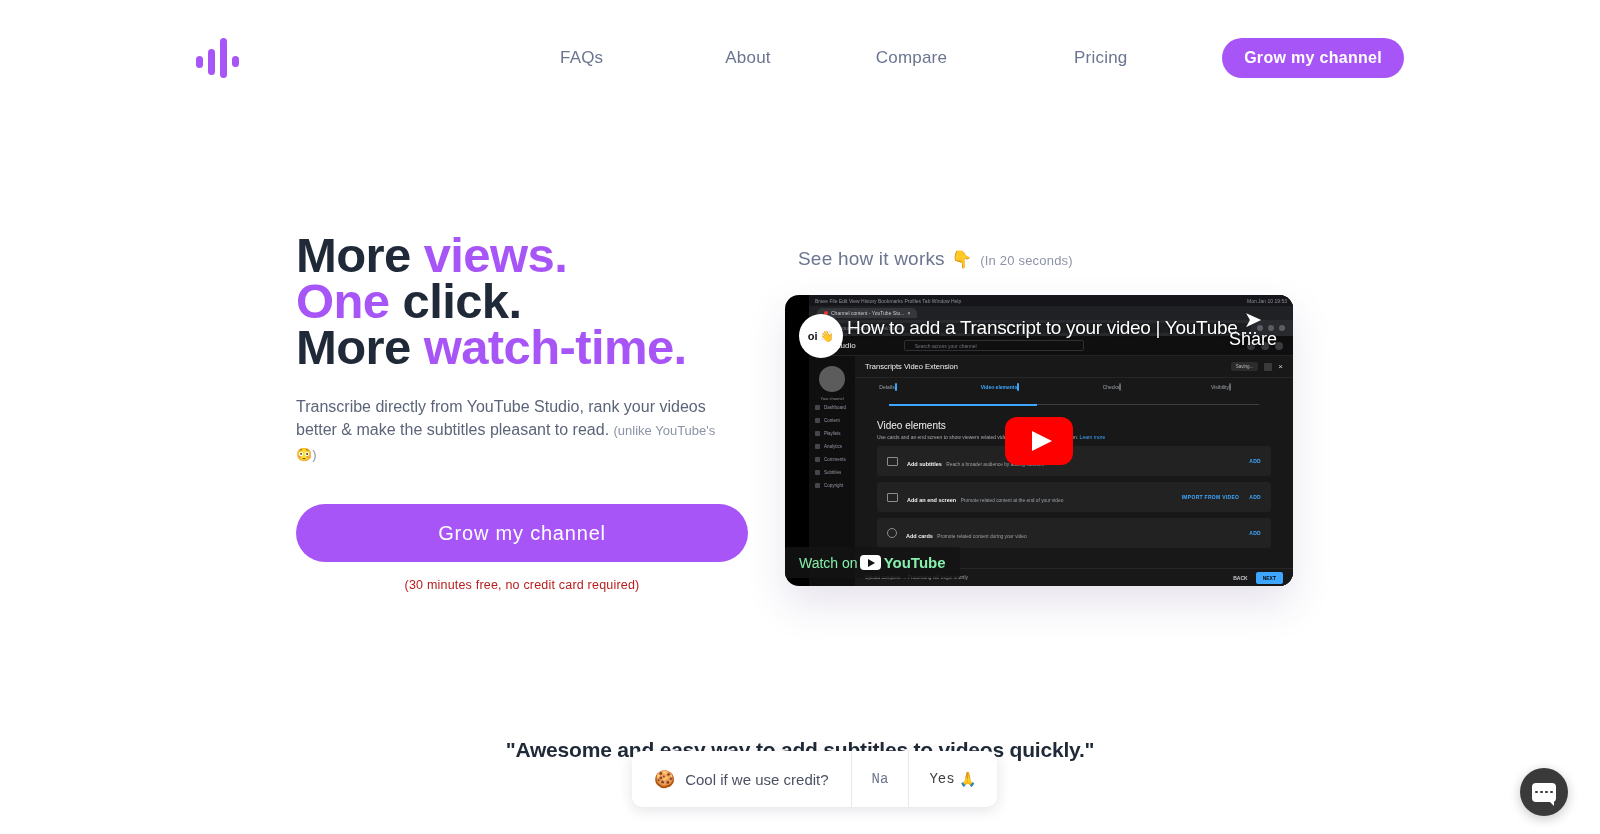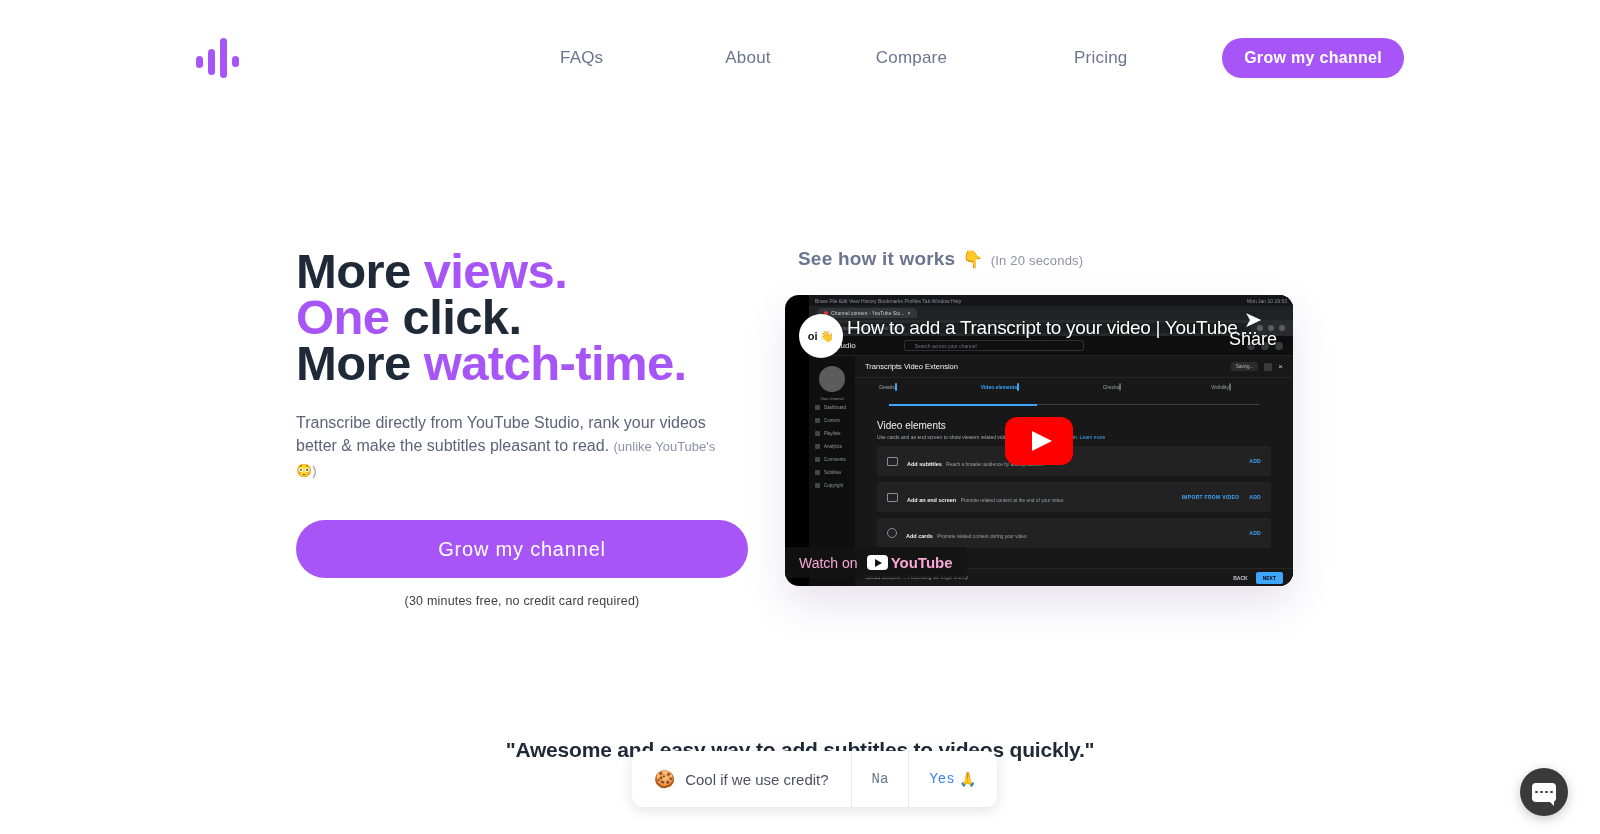--- a/index.html
+++ b/index.html
@@ -42,21 +42,21 @@
     position: absolute; right: 196px; top: 22px;
     background: #a855f7; color: #fff;
     border: none; border-radius: 40px;
     padding: 0 22px; height: 40px;
     font-size: 16px; font-weight: bold; letter-spacing: .3px;
     font-family: "Liberation Sans", sans-serif;
     cursor: pointer;
   }
 
   
-  .hero-left { position: absolute; left: 296px; top: 232px; width: 470px; }
+  .hero-left { position: absolute; left: 296px; top: 216px; width: 470px; }
   .headline {
     font-size: 49px; line-height: 46px; font-weight: bold;
     color: #1f2937; letter-spacing: -.6px;
   }
   .headline .accent { color: #a855f7; }
   .headline .ln { display: block; margin-bottom: 0px; }
   .headline .ln2 { margin-top: 0px; }
 
   .subtext {
     margin-top: 25px; width: 435px;
@@ -68,30 +68,30 @@
     display: block; margin-top: 38px;
     width: 452px; height: 58px;
     background: #a855f7; color: #fff;
     border: none; border-radius: 40px;
     font-size: 20px; letter-spacing: .8px;
     font-family: "Liberation Sans", sans-serif;
     cursor: pointer;
   }
   .cta-note {
     margin-top: 16px; width: 452px; text-align: center;
-    font-size: 12.5px; color: #404040; letter-spacing: .2px;
+    font-size: 12.5px; color: #b91c1c; letter-spacing: .2px;
   }
 
   
   .video-wrap { position: absolute; left: 798px; top: 232px; }
   .video-label {
     font-size: 19px; color: #6b7590; letter-spacing: .2px;
     display: flex; align-items: baseline; gap: 7px;
   }
-  .video-label .vl-main { font-weight: bold; }
+  .video-label .vl-main { font-weight: normal; }
   .video-label .vl-sub { font-size: 13px; color: #8c93a6; }
   .video-label .hand { font-size: 17px; }
 
   .player {
     position: absolute; left: -13px; top: 47px;
     width: 508px; height: 291px;
     background: #000; border-radius: 14px;
     overflow: hidden;
     box-shadow: 0 18px 40px rgba(60,40,110,.13);
   }
@@ -260,23 +260,23 @@
     width: 68px; height: 48px; background: #ff0000; border-radius: 12px;
     z-index: 7; cursor: pointer;
   }
   .play-btn::after {
     content:''; position: absolute; left: 27px; top: 14px;
     border-left: 20px solid #fff;
     border-top: 10px solid transparent; border-bottom: 10px solid transparent;
   }
   .watch-on {
     position: absolute; left: 0px; bottom: 8px; z-index: 7;
-    background: rgba(20,20,20,.82); color: #f9a8d4;
+    background: rgba(20,20,20,.82); color: #86efac;
     padding: 7px 14px 7px 14px; border-radius: 2px;
-    display: flex; align-items: center; gap: 9px;
+    display: flex; align-items: center; gap: 2px;
     font-size: 14px; cursor: pointer;
   }
   .watch-on .ytlogo {
     display: flex; align-items: center; gap: 3px; font-size: 15px; font-weight: bold;
   }
   .watch-on .ytlogo .mark {
     width: 21px; height: 15px; background: #fff; border-radius: 4px; position: relative;
   }
   .watch-on .ytlogo .mark::after {
     content:''; position: absolute; left: 8px; top: 3.5px;
@@ -308,21 +308,21 @@
     padding: 0 22px; font-size: 15px; color: #4b5163;
   }
   .cookie .msg .cookie-emoji { font-size: 17px; }
   .cookie .divider { width: 1px; background: #e6e8ef; }
   .cookie .ck-btn {
     display: flex; align-items: center; gap: 5px;
     padding: 0 20px; font-size: 14px; color: #6b7590;
     cursor: pointer; background: none; border: none;
     font-family: Liberation Mono, monospace;
   }
-  .cookie .ck-yes { color: #3b82f6; }
+  .cookie .ck-yes { color: #404040; }
 
   
   .chat-widget {
     position: absolute; right: 32px; bottom: 24px;
     width: 48px; height: 48px; border-radius: 50%;
     background: #3a3a3a; display: flex; align-items: center; justify-content: center;
     cursor: pointer; box-shadow: 0 3px 12px rgba(0,0,0,.22);
   }
   .chat-widget .bubble {
     width: 24px; height: 19px; background: #fff; border-radius: 4px;

